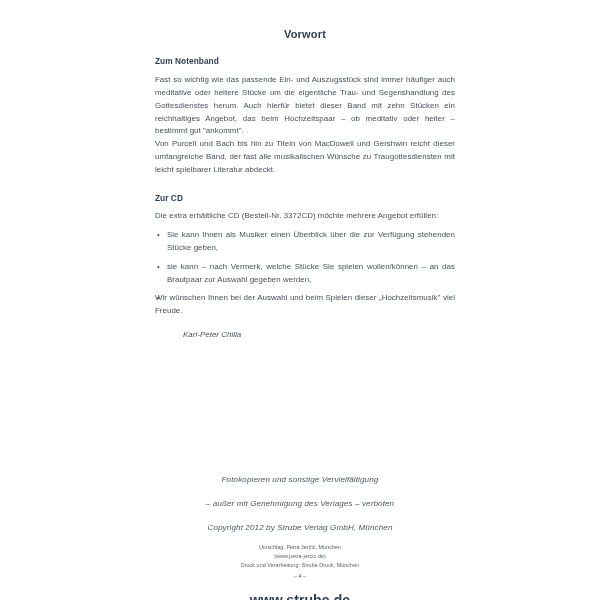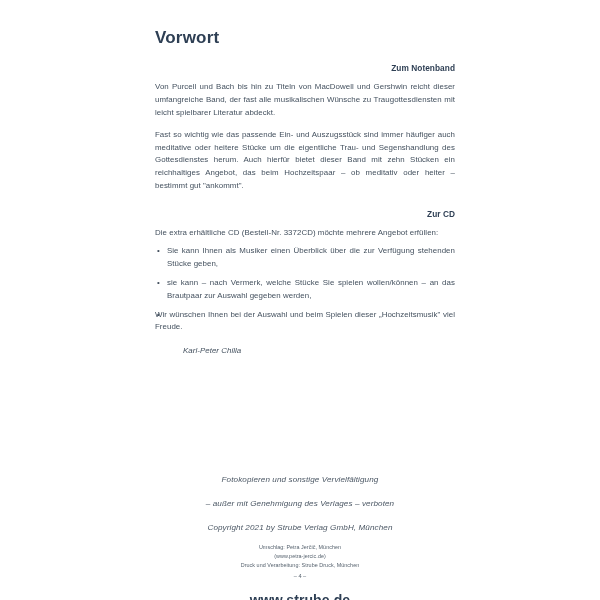--- a/index.html
+++ b/index.html
@@ -21,35 +21,35 @@
     height: 600px;
     background: #ffffff;
   }
   .content {
     position: absolute;
     left: 155px;
     top: 28px;
     width: 300px;
   }
   .doc-title {
-    font-size: 17px;
+    font-size: 11px;
     font-weight: bold;
     color: #2e3f54;
     letter-spacing: 0.2px;
     margin: 0 0 16px 0;
     line-height: 1.2;
+    text-align: center;
   }
   .sec-head {
     font-size: 8.3px;
     font-weight: bold;
     color: #2e3f54;
     margin: 0 0 7px 0;
     line-height: 1.2;
     letter-spacing: 0.05px;
-    text-align: right;
   }
   .sec-head.second {
     margin-top: 17px;
   }
   p.para {
     font-size: 7.9px;
     line-height: 1.62;
     text-align: justify;
     margin: 0 0 9px 0;
     color: #43505e;
@@ -148,22 +148,22 @@
 </head>
 <body>
 
 <div class="page">
 
   <div class="content">
 
     <h1 class="doc-title">Vorwort</h1>
 
     <h2 class="sec-head">Zum Notenband</h2>
+    <p class="para last">Fast so wichtig wie das passende Ein- und Auszugsstück sind immer häufiger auch meditative oder heitere Stücke um die eigentliche Trau- und Segenshandlung des Gottesdienstes herum. Auch hierfür bietet dieser Band mit zehn Stücken ein reichhaltiges Angebot, das beim Hochzeitspaar – ob meditativ oder heiter – bestimmt gut "ankommt".</p>
     <p class="para">Von Purcell und Bach bis hin zu Titeln von MacDowell und Gershwin reicht dieser umfangreiche Band, der fast alle musikalischen Wünsche zu Traugottesdiensten mit leicht spielbarer Literatur abdeckt.</p>
-    <p class="para last">Fast so wichtig wie das passende Ein- und Auszugsstück sind immer häufiger auch meditative oder heitere Stücke um die eigentliche Trau- und Segenshandlung des Gottesdienstes herum. Auch hierfür bietet dieser Band mit zehn Stücken ein reichhaltiges Angebot, das beim Hochzeitspaar – ob meditativ oder heiter – bestimmt gut "ankommt".</p>
 
     <h2 class="sec-head second">Zur CD</h2>
     <p class="intro-line">Die extra erhältliche CD (Bestell-Nr. 3372CD) möchte mehrere Angebot erfüllen:</p>
 
     <ul class="cd-list">
       <li>
         <span class="bullet">•</span>
         <span>Sie kann Ihnen als Musiker einen Überblick über die zur Verfügung stehenden Stücke geben,</span>
       </li>
       <li>
@@ -177,21 +177,21 @@
 
     <p class="para closing last">Wir wünschen Ihnen bei der Auswahl und beim Spielen dieser „Hochzeitsmusik" viel Freude.</p>
 
     <div class="signature">Karl-Peter Chilla</div>
 
   </div>
 
   <div class="footer">
     <p class="legal">Fotokopieren und sonstige Vervielfältigung</p>
     <p class="legal">– außer mit Genehmigung des Verlages – verboten</p>
-    <p class="copyright">Copyright 2021 by Strube Verlag GmbH, München</p>
+    <p class="copyright">Copyright 2012 by Strube Verlag GmbH, München</p>
 
     <div class="credits">
       <div>Umschlag: Petra Jerčič, München</div>
       <div>(www.petra-jercic.de)</div>
       <div>Druck und Verarbeitung: Strube Druck, München</div>
     </div>
 
     <div class="pagenum">– 4 –</div>
 
     <div class="weburl">www.strube.de</div>

